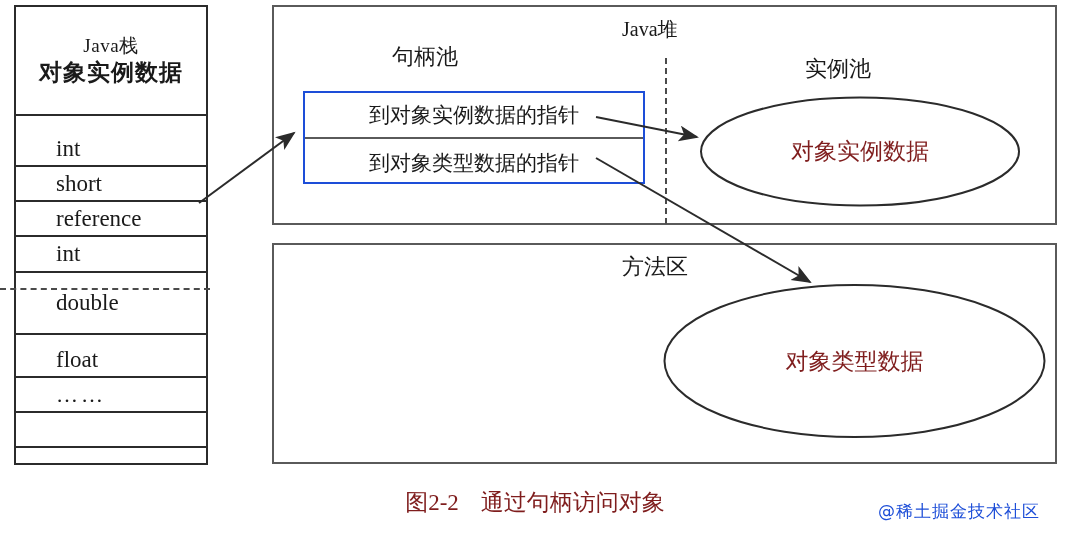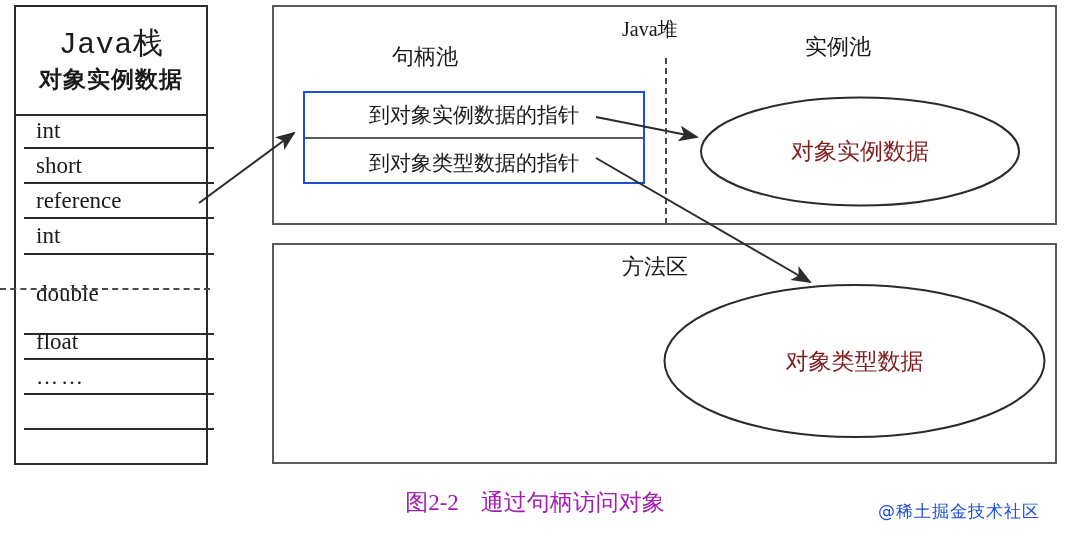--- a/index.html
+++ b/index.html
@@ -37,40 +37,40 @@
     width: 100%;
     height: 107px;
     border-bottom: 2px solid #2b2b2b;
     display: flex;
     flex-direction: column;
     align-items: center;
     justify-content: center;
     line-height: 1.25;
   }
   .stack-header .line1 {
-    font-size: 30px;
+    font-size: 19px;
     letter-spacing: .5px;
-    font-family: Liberation Mono, monospace;
   }
   .stack-header .line2 {
     font-size: 23px;
     font-family: "DejaVu Sans", sans-serif;
     font-weight: 600;
     letter-spacing: 1px;
   }
   .stack-row {
     position: absolute;
-    left: 8px;
+    left: 0;
     width: 100%;
     border-bottom: 2px solid #2b2b2b;
     display: flex;
     align-items: center;
-    padding-left: 12px;
+    padding-left: 40px;
     box-sizing: border-box;
     font-size: 23px;
+    margin-top: 18px;
   }
   .stack-row.last { border-bottom: none; }
   .stack-row .dots {
     letter-spacing: 3px;
     font-size: 22px;
   }
   
   #double-dash {
     left: 0px;
     top: 288px;
@@ -99,21 +99,21 @@
 
   
   .region-label {
     font-family: "DejaVu Sans", sans-serif;
     font-size: 22px;
     color: #1a1a1a;
     white-space: nowrap;
   }
   #label-handle-pool { left: 392px; top: 42px; }
   #label-java-heap   { left: 622px; top: 16px; font-family: "Liberation Serif", serif; font-size: 20px; }
-  #label-instance-pool { left: 805px; top: 32px; text-align: center; }
+  #label-instance-pool { left: 805px; top: 54px; text-align: center; }
   #label-method-area { left: 622px; top: 252px; }
 
   
   #heap-divider {
     left: 665px;
     top: 58px;
     width: 0;
     height: 166px;
     border-left: 2px dashed #4a4a4a;
   }
@@ -169,21 +169,21 @@
   }
 
   
   #caption {
     left: 0;
     top: 487px;
     width: 1070px;
     text-align: center;
     font-family: "DejaVu Sans", sans-serif;
     font-size: 23px;
-    color: #a21caf;
+    color: #7f1d1d;
   }
   #caption .fig-no { font-family: "Liberation Serif", serif; }
   #caption .gap { display: inline-block; width: 22px; }
 
   
   #watermark {
     left: 878px;
     top: 500px;
     font-family: "DejaVu Sans", sans-serif;
     font-size: 17px;
@@ -208,21 +208,21 @@
     </div>
     <div class="stack-row" style="top:142px;height:35px;">
       <span>short</span>
     </div>
     <div class="stack-row" style="top:177px;height:35px;">
       <span>reference</span>
     </div>
     <div class="stack-row" style="top:212px;height:36px;">
       <span>int</span>
     </div>
-    <div class="stack-row" style="top:248px;height:80px;align-items:center;">
+    <div class="stack-row" style="top:248px;height:62px;align-items:center;">
       <span>double</span>
     </div>
     <div class="stack-row" style="top:318px;height:35px;">
       <span>float</span>
     </div>
     <div class="stack-row" style="top:353px;height:35px;">
       <span class="dots">……</span>
     </div>
     <div class="stack-row" style="top:388px;height:35px;">
       <span></span>

